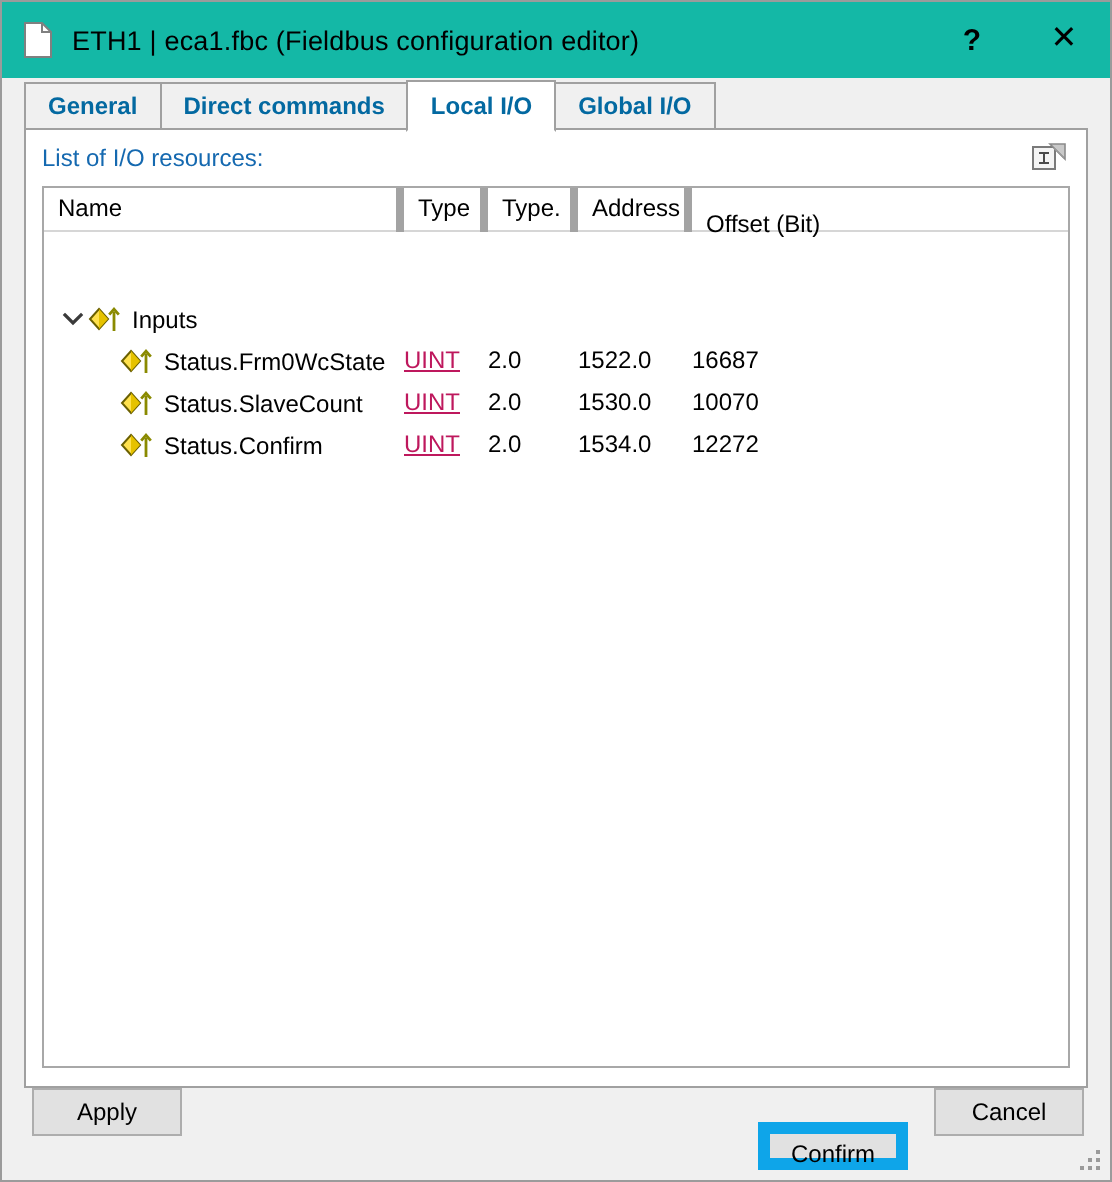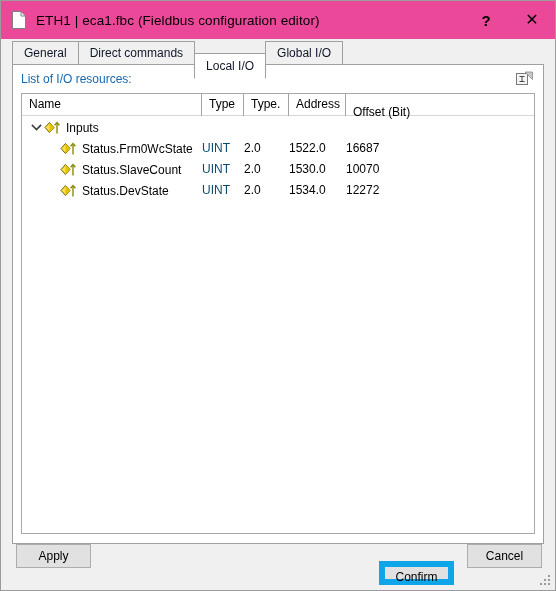--- a/index.html
+++ b/index.html
@@ -25,21 +25,21 @@
     background: #f0f0f0;
     border: 1px solid #9b9b9b;
     display: flex;
     flex-direction: column;
   }
 
   
   .titlebar {
     height: 38px;
     min-height: 38px;
-    background: #ec4899;
+    background: #14b8a6;
     display: flex;
     align-items: center;
     padding-left: 10px;
     box-sizing: border-box;
   }
   .title-doc-icon {
     width: 16px;
     height: 18px;
     position: relative;
     margin-right: 9px;
@@ -93,31 +93,32 @@
   .tab {
     height: 24px;
     line-height: 23px;
     padding: 0 11px;
     box-sizing: border-box;
     background: #f0f0f0;
     border: 1px solid #a0a0a0;
     border-bottom: 1px solid #a0a0a0;
     margin-right: -1px;
     font-size: 12px;
-    color: #0f172a;
+    color: #0369a1;
     white-space: nowrap;
     position: relative;
     top: 1px;
+    font-weight: bold;
   }
   .tab.active {
     background: #ffffff;
     border-bottom: 1px solid #ffffff;
     height: 26px;
     line-height: 25px;
-    top: 15px;
+    top: 2px;
     z-index: 3;
   }
 
   
   .panel {
     flex: 1 1 auto;
     margin: 0 11px;
     background: #ffffff;
     border: 1px solid #a0a0a0;
     border-top: 0;
@@ -168,56 +169,57 @@
     border-bottom: 1px solid #d6d6d6;
     box-sizing: border-box;
   }
   .th {
     font-size: 12px;
     color: #000;
     padding-left: 7px;
     box-sizing: border-box;
     height: 22px;
     line-height: 21px;
-    border-right: 1px solid #a3a3a3;
+    border-right: 4px solid #a3a3a3;
     white-space: nowrap;
     overflow: hidden;
   }
   .th.last { border-right: 0; margin-top: 16px; }
   .col-name    { width: 180px; }
   .col-type    { width: 42px; }
   .col-size    { width: 45px; }
   .col-address { width: 57px; }
   .col-offset  { width: 90px; }
 
   .tree-body {
     flex: 1 1 auto;
     overflow: hidden;
     padding-top: 1px;
+    margin-top: 32px;
   }
   .row {
     display: flex;
     height: 21px;
     align-items: center;
     box-sizing: border-box;
   }
   .cell {
     font-size: 12px;
     color: #000;
     height: 21px;
     line-height: 20px;
     box-sizing: border-box;
     white-space: nowrap;
     overflow: hidden;
   }
   .cell.name {
     display: flex;
     align-items: center;
   }
-  .cell.type { color: #0c4a6e; }
+  .cell.type { color: #be185d; text-decoration: underline; }
 
   .chev {
     width: 16px;
     height: 16px;
     flex: 0 0 auto;
     display: flex;
     align-items: center;
     justify-content: center;
     margin-left: 6px;
   }
@@ -397,21 +399,21 @@
           <div class="cell name col-name">
             <span class="indent-lvl2"></span>
             <span class="io-icon">
               <svg width="17" height="14" viewBox="0 0 17 14">
                 <path d="M5.5 1.5 L10 6.5 L5.5 11.5 L1 6.5 Z" fill="#ffe14d" stroke="#6b6000" stroke-width="1"></path>
                 <path d="M5.5 1.5 L10 6.5 L5.5 11.5 Z" fill="#e6c200"></path>
                 <path d="M13 12.5 L13 3" stroke="#8a8a00" stroke-width="1.4"></path>
                 <path d="M10.6 4.3 L13 1.6 L15.4 4.3" fill="none" stroke="#8a8a00" stroke-width="1.4"></path>
               </svg>
             </span>
-            <span class="node-label">Status.DevState</span>
+            <span class="node-label">Status.Confirm</span>
           </div>
           <div class="cell type col-type">UINT</div>
           <div class="cell col-size">2.0</div>
           <div class="cell col-address">1534.0</div>
           <div class="cell col-offset">12272</div>
         </div>
 
       </div>
     </div>
   </div>

